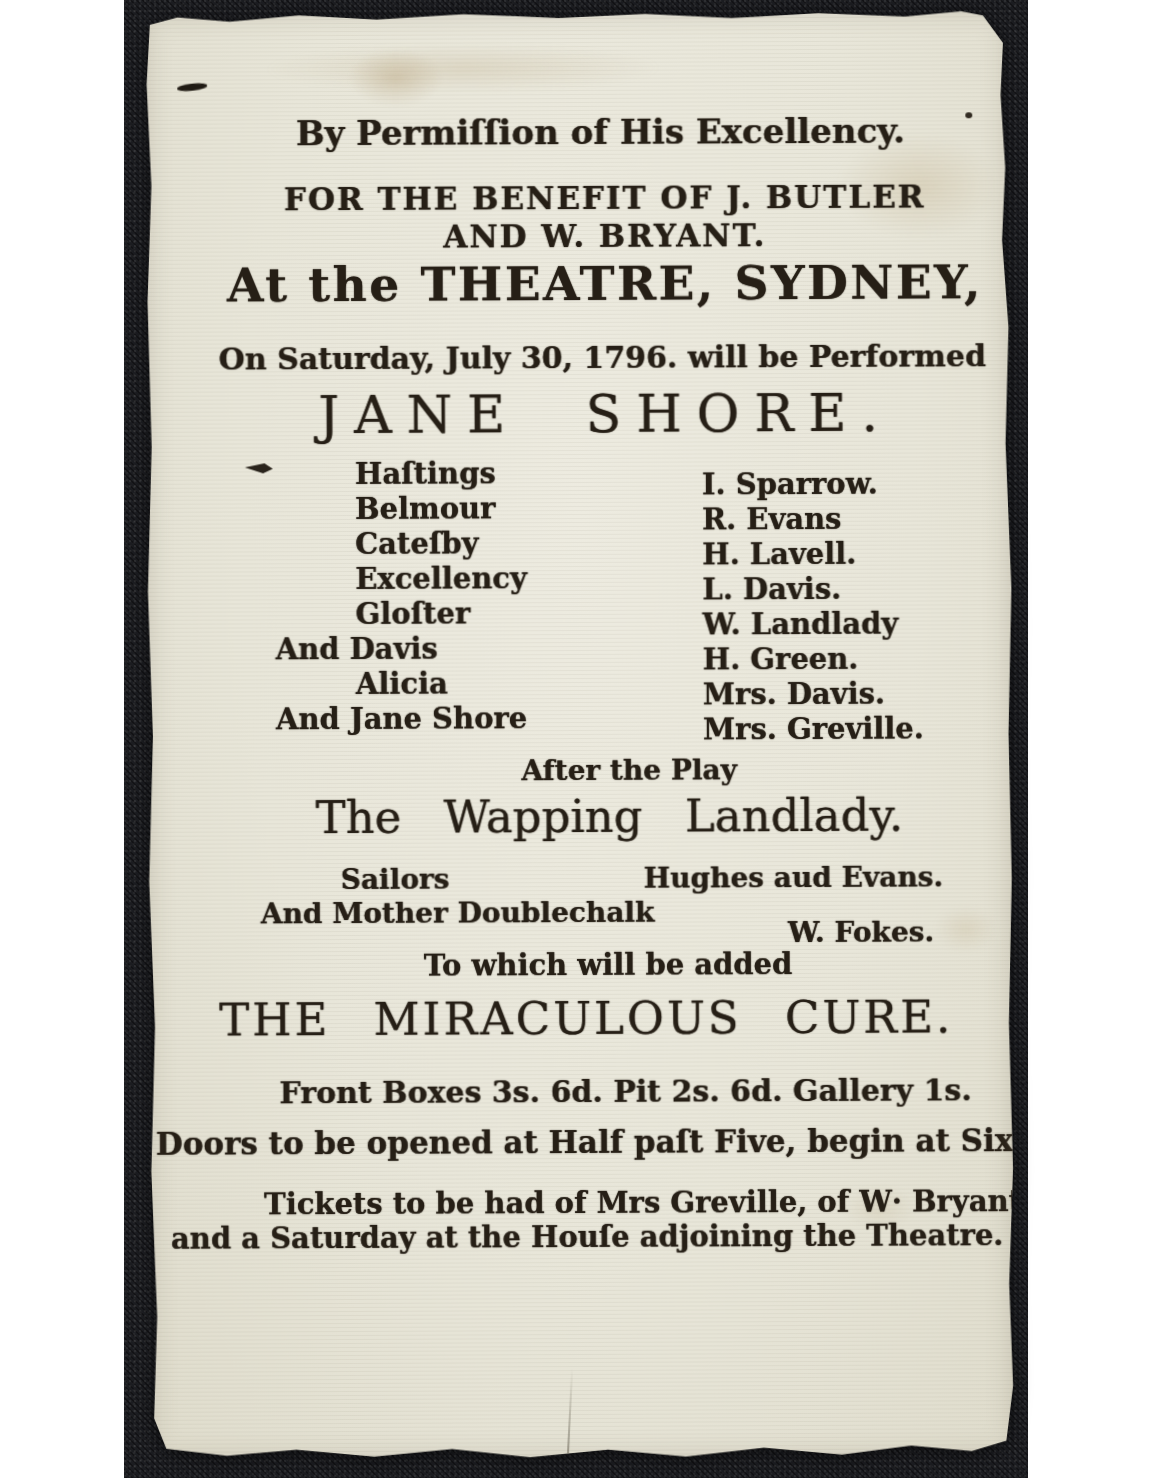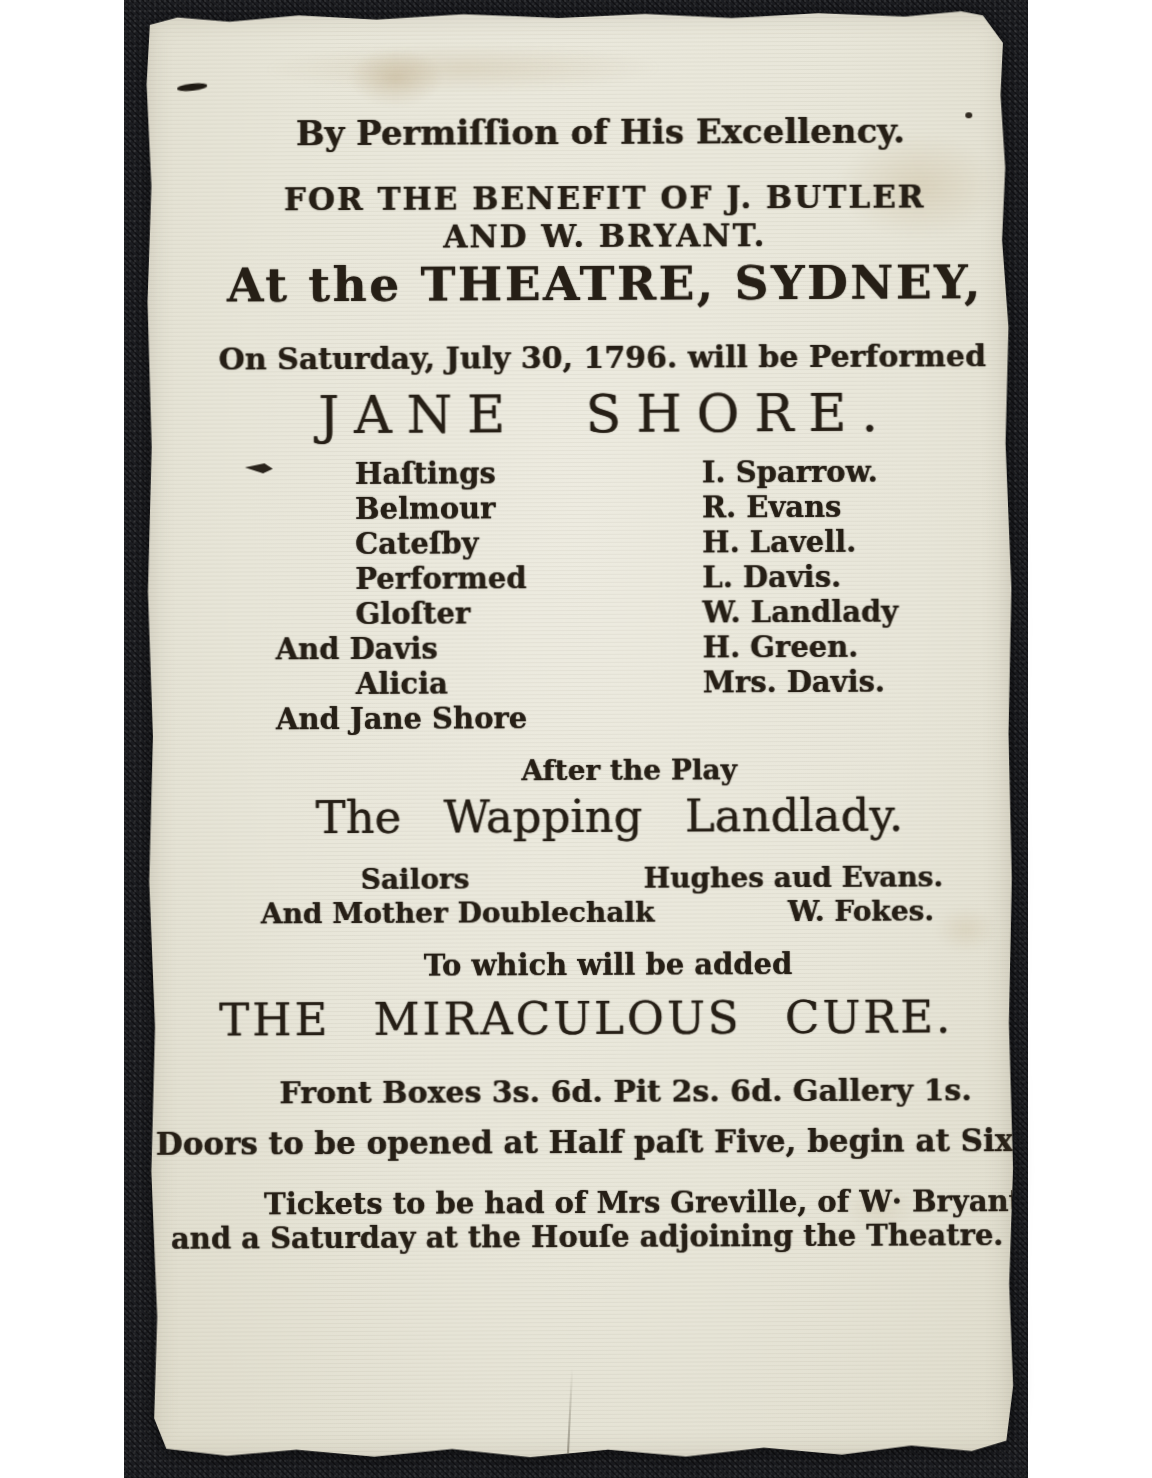--- a/index.html
+++ b/index.html
@@ -67,32 +67,32 @@
   .benefit1{top:170px;font-size:31px;letter-spacing:2px;transform:translateX(28px);}
   .benefit2{top:208px;font-size:31px;letter-spacing:2px;transform:translateX(28px);}
   .venue{top:246px;font-size:47px;letter-spacing:2.5px;transform:translateX(28px);}
   .date{top:330px;font-size:30px;transform:translateX(25px);}
   .play-title{top:374px;font-size:52px;font-weight:400;letter-spacing:15px;word-spacing:34px;transform:translateX(28px);}
 
   .main-cast{position:absolute;top:446px;left:0;width:100%;}
   .cast-row{position:relative;height:35px;font-size:29px;font-weight:700;}
   .cast-row .role{position:absolute;left:210px;top:0;white-space:nowrap;}
   .cast-row .role.outdent{left:130px;}
-  .cast-row .actor{position:absolute;left:557px;top:0;white-space:nowrap;text-align:center;}
+  .cast-row .actor{position:absolute;left:557px;top:12px;white-space:nowrap;text-align:center;}
 
   .after{top:744px;font-size:28px;transform:translateX(50px);}
   .wapping-title{top:780px;font-size:45px;font-weight:400;word-spacing:28px;transform:translateX(30px);}
 
   .wcast{position:absolute;top:852px;left:0;width:100%;}
   .w-row{position:relative;height:34px;font-size:28px;font-weight:700;}
   .w-row .role,.w-row .actor{position:absolute;top:0;white-space:nowrap;}
-  .w-row:nth-of-type(1) .role{left:214px;text-align:right;}
+  .w-row:nth-of-type(1) .role{left:194px;text-align:right;}
   .w-row:nth-of-type(1) .actor{left:497px;}
   .w-row:nth-of-type(2) .role{left:114px;}
-  .w-row:nth-of-type(2) .actor{left:641px;}
+  .w-row:nth-of-type(2) .actor{left:641px;margin-top:21px;}
 
   .towhich{top:938px;font-size:29px;transform:translateX(28px);}
   .miraculous{top:982px;font-size:45px;font-weight:400;letter-spacing:3px;word-spacing:26px;transform:translateX(6px);}
   .prices{top:1064px;font-size:30px;transform:translateX(45px);}
   .doors{top:1114px;font-size:31px;transform:translateX(8px);}
   .tickets1{top:1176px;font-size:29px;transform:translateX(62px);}
   .tickets2{top:1210px;font-size:29px;transform:translateX(6px);}
 </style>
 </head>
 <body>
@@ -131,41 +131,42 @@
                 <span class="role">Belmour</span>
                 <span class="actor">R. Evans</span>
               </div>
 
               <div class="cast-row">
                 <span class="role">Cateſby</span>
                 <span class="actor">H. Lavell.</span>
               </div>
 
               <div class="cast-row">
-                <span class="role">Performed</span>
+                <span class="role">Excellency</span>
                 <span class="actor">L. Davis.</span>
               </div>
 
               <div class="cast-row">
                 <span class="role">Gloſter</span>
                 <span class="actor">W. Landlady</span>
               </div>
 
               <div class="cast-row">
                 <span class="role outdent">And Davis</span>
                 <span class="actor">H. Green.</span>
               </div>
 
               <div class="cast-row">
                 <span class="role">Alicia</span>
                 <span class="actor">Mrs. Davis.</span>
               </div>
 
               <div class="cast-row">
                 <span class="role outdent">And Jane Shore</span>
+                <span class="actor">Mrs. Greville.</span>
               </div>
             </div>
 
           <div class="line after">After the Play</div>
           <div class="line wapping-title">The Wapping Landlady.</div>
 
           <div class="wcast">
 
               <div class="w-row">
                 <span class="role">Sailors</span>

